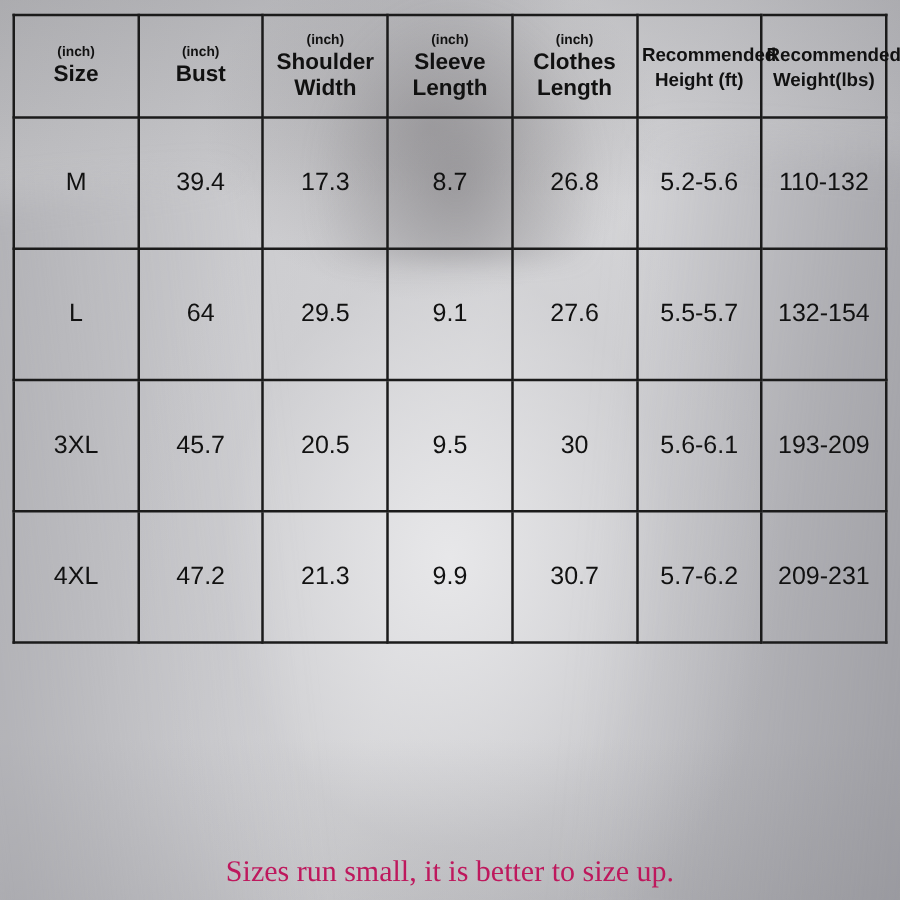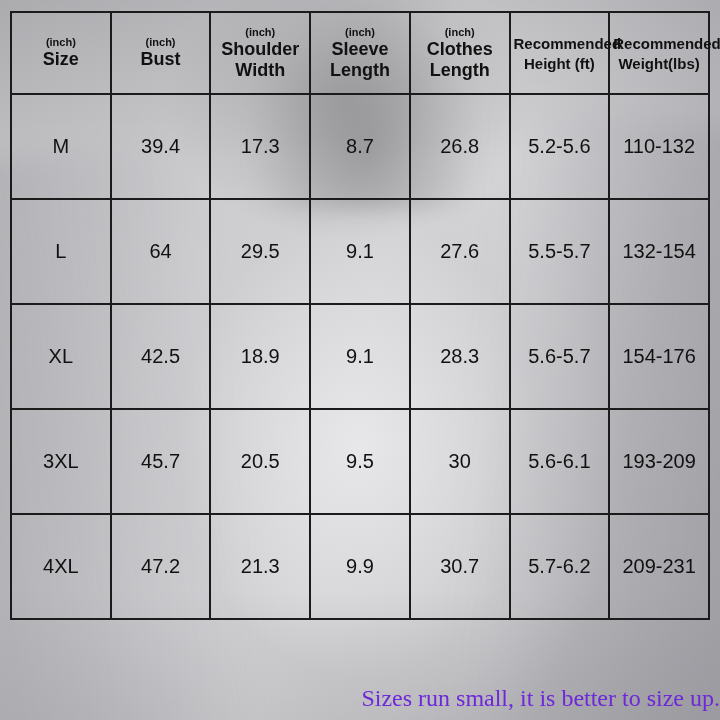--- a/index.html
+++ b/index.html
@@ -106,23 +106,23 @@
   .hdr-small {
     font-size: 15px;
     font-weight: bold;
     line-height: 1.15;
   }
   .footer-note {
     position: absolute;
     left: 0;
     right: 0;
     bottom: 8px;
-    text-align: right;
+    text-align: center;
     font-size: 24px;
-    color: #6d28d9;
+    color: #be185d;
     font-family: "Liberation Serif", serif;
     font-weight: normal;
   }
 </style>
 </head>
 <body>
 
 <div class="page">
   <div class="bg"></div>
   <div class="shape-a"></div>
@@ -174,29 +174,20 @@
         <tr>
           <td>L</td>
           <td>64</td>
           <td>29.5</td>
           <td>9.1</td>
           <td>27.6</td>
           <td>5.5-5.7</td>
           <td>132-154</td>
         </tr>
         <tr>
-          <td>XL</td>
-          <td>42.5</td>
-          <td>18.9</td>
-          <td>9.1</td>
-          <td>28.3</td>
-          <td>5.6-5.7</td>
-          <td>154-176</td>
-        </tr>
-        <tr>
           <td>3XL</td>
           <td>45.7</td>
           <td>20.5</td>
           <td>9.5</td>
           <td>30</td>
           <td>5.6-6.1</td>
           <td>193-209</td>
         </tr>
         <tr>
           <td>4XL</td>

